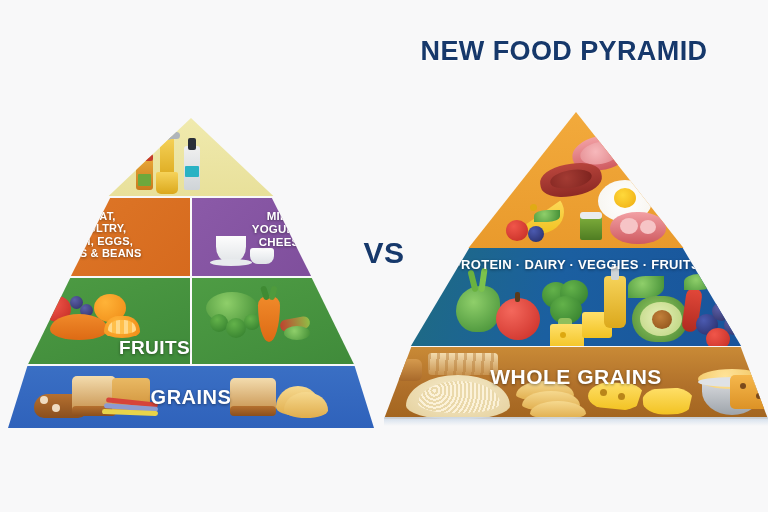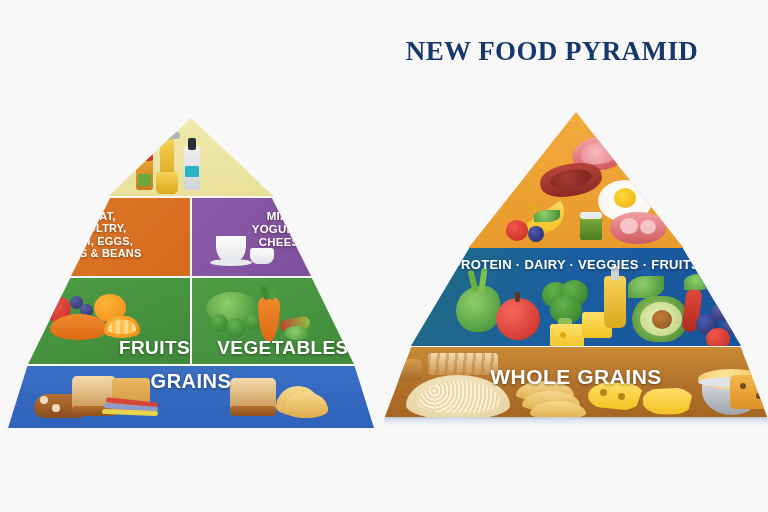--- a/index.html
+++ b/index.html
@@ -15,21 +15,21 @@
   .title {
     position:absolute; top:36px;
     font-size:27px; font-weight:bold;
     letter-spacing:0.4px;
     color:#16386b;
     text-align:center;
     font-family:"Liberation Sans", sans-serif;
     text-shadow:0 1px 2px rgba(255,255,255,.8);
   }
   .title.left  { left:0;   width:384px; }
-  .title.right { left:360px; width:384px;font-family:Liberation Serif, serif; }
+  .title.right { left:372px; width:384px; }
 
   .vs {
     position:absolute; left:352px; top:236px;
     width:64px; text-align:center;
     font-size:30px; font-weight:bold; color:#16386b;
     letter-spacing:0.5px;
   }
 
   
   .pyr-old { position:absolute; left:8px; top:118px; width:366px; height:312px; }
@@ -75,21 +75,21 @@
     position:absolute; z-index:6;
     color:#ffffff; font-weight:bold;
     text-shadow:0 1px 3px rgba(0,0,0,.45);
     line-height:1.12;
     text-align:center;
   }
   .lbl-meat  { left:6%; right:6%; top:12px; font-size:11px; letter-spacing:.2px; }
   .lbl-dairy { left:6%; right:6%; top:12px; font-size:11.5px; letter-spacing:.2px; }
   .lbl-fruits{ left:0; right:0; bottom:6px; font-size:19px; letter-spacing:.4px;text-align:right; }
   .lbl-veg   { left:0; right:0; bottom:6px; font-size:19px; letter-spacing:.4px; }
-  .lbl-grains{ left:0; right:0; top:4px; font-size:20px; letter-spacing:.5px; }
+  .lbl-grains{ left:0; right:0; top:20px; font-size:20px; letter-spacing:.5px; }
 
   
   .pyr-new { position:absolute; left:384px; top:112px; width:384px; height:320px; }
 
   .new-apex {
     top:0; height:136px;
     clip-path: polygon(50% 0%, 78% 100%, 22% 100%);
     background:linear-gradient(180deg,#f2aa3c 0%, #e99a2c 100%);
   }
   .new-mid {
@@ -144,20 +144,21 @@
   .loaf    { background:linear-gradient(180deg,#f6d98f,#e0ad4c);
              border-radius:50%/70% 70% 30% 30%; }
   .noodle  { border-radius:3px; }
 </style>
 </head>
 <body>
 
 <div class="stage">
 
   <div class="title right">NEW FOOD PYRAMID</div>
+  <div class="vs">VS</div>
 
   <div class="pyr-old">
 
     <div class="tier old-apex-wide">
       <div class="art">
         <div class="food jar" style="left:128px;top:40px;width:17px;height:32px;"></div>
         <div class="food" style="left:128px;top:36px;width:17px;height:7px;background:#c43b2c;border-radius:2px;"></div>
         <div class="food" style="left:130px;top:56px;width:13px;height:12px;background:#6ea83c;border-radius:1px;"></div>
         <div class="food oilb" style="left:152px;top:18px;width:14px;height:44px;border-radius:4px 4px 2px 2px;"></div>
         <div class="food" style="left:155px;top:8px;width:8px;height:14px;background:#b8bcc2;border-radius:2px;"></div>
@@ -209,21 +210,20 @@
           <div class="food leafy" style="left:14px;top:14px;width:52px;height:32px;border-radius:50%;"></div>
           <div class="food brocc" style="left:18px;top:36px;width:18px;height:18px;"></div>
           <div class="food brocc" style="left:34px;top:40px;width:20px;height:20px;"></div>
           <div class="food brocc" style="left:52px;top:36px;width:16px;height:16px;"></div>
           <div class="food carrotc" style="left:66px;top:18px;width:22px;height:46px;border-radius:40% 40% 50% 50%/20% 20% 80% 80%;"></div>
           <div class="food" style="left:70px;top:8px;width:6px;height:14px;background:#3f8b33;border-radius:3px;transform:rotate(-18deg);"></div>
           <div class="food" style="left:78px;top:8px;width:6px;height:14px;background:#4f9b3d;border-radius:3px;transform:rotate(14deg);"></div>
           <div class="food" style="left:88px;top:40px;width:30px;height:12px;background:linear-gradient(90deg,#c0412f,#8fbf46);border-radius:6px;transform:rotate(-10deg);"></div>
           <div class="food leafy" style="left:92px;top:48px;width:26px;height:14px;border-radius:50%;"></div>
         </div>
-        <div class="band-label lbl-veg">VEGETABLES</div>
       </div>
     </div>
 
     <div class="tier old-t4">
       <div class="art">
         <div class="food crust" style="left:26px;top:28px;width:54px;height:24px;border-radius:14px 8px 10px 10px;"></div>
         <div class="food" style="left:32px;top:30px;width:8px;height:8px;background:#f0dcc0;border-radius:50%;"></div>
         <div class="food" style="left:44px;top:38px;width:8px;height:8px;background:#f0dcc0;border-radius:50%;"></div>
         <div class="food bread" style="left:64px;top:10px;width:44px;height:36px;"></div>
         <div class="food crust" style="left:64px;top:40px;width:44px;height:10px;"></div>

